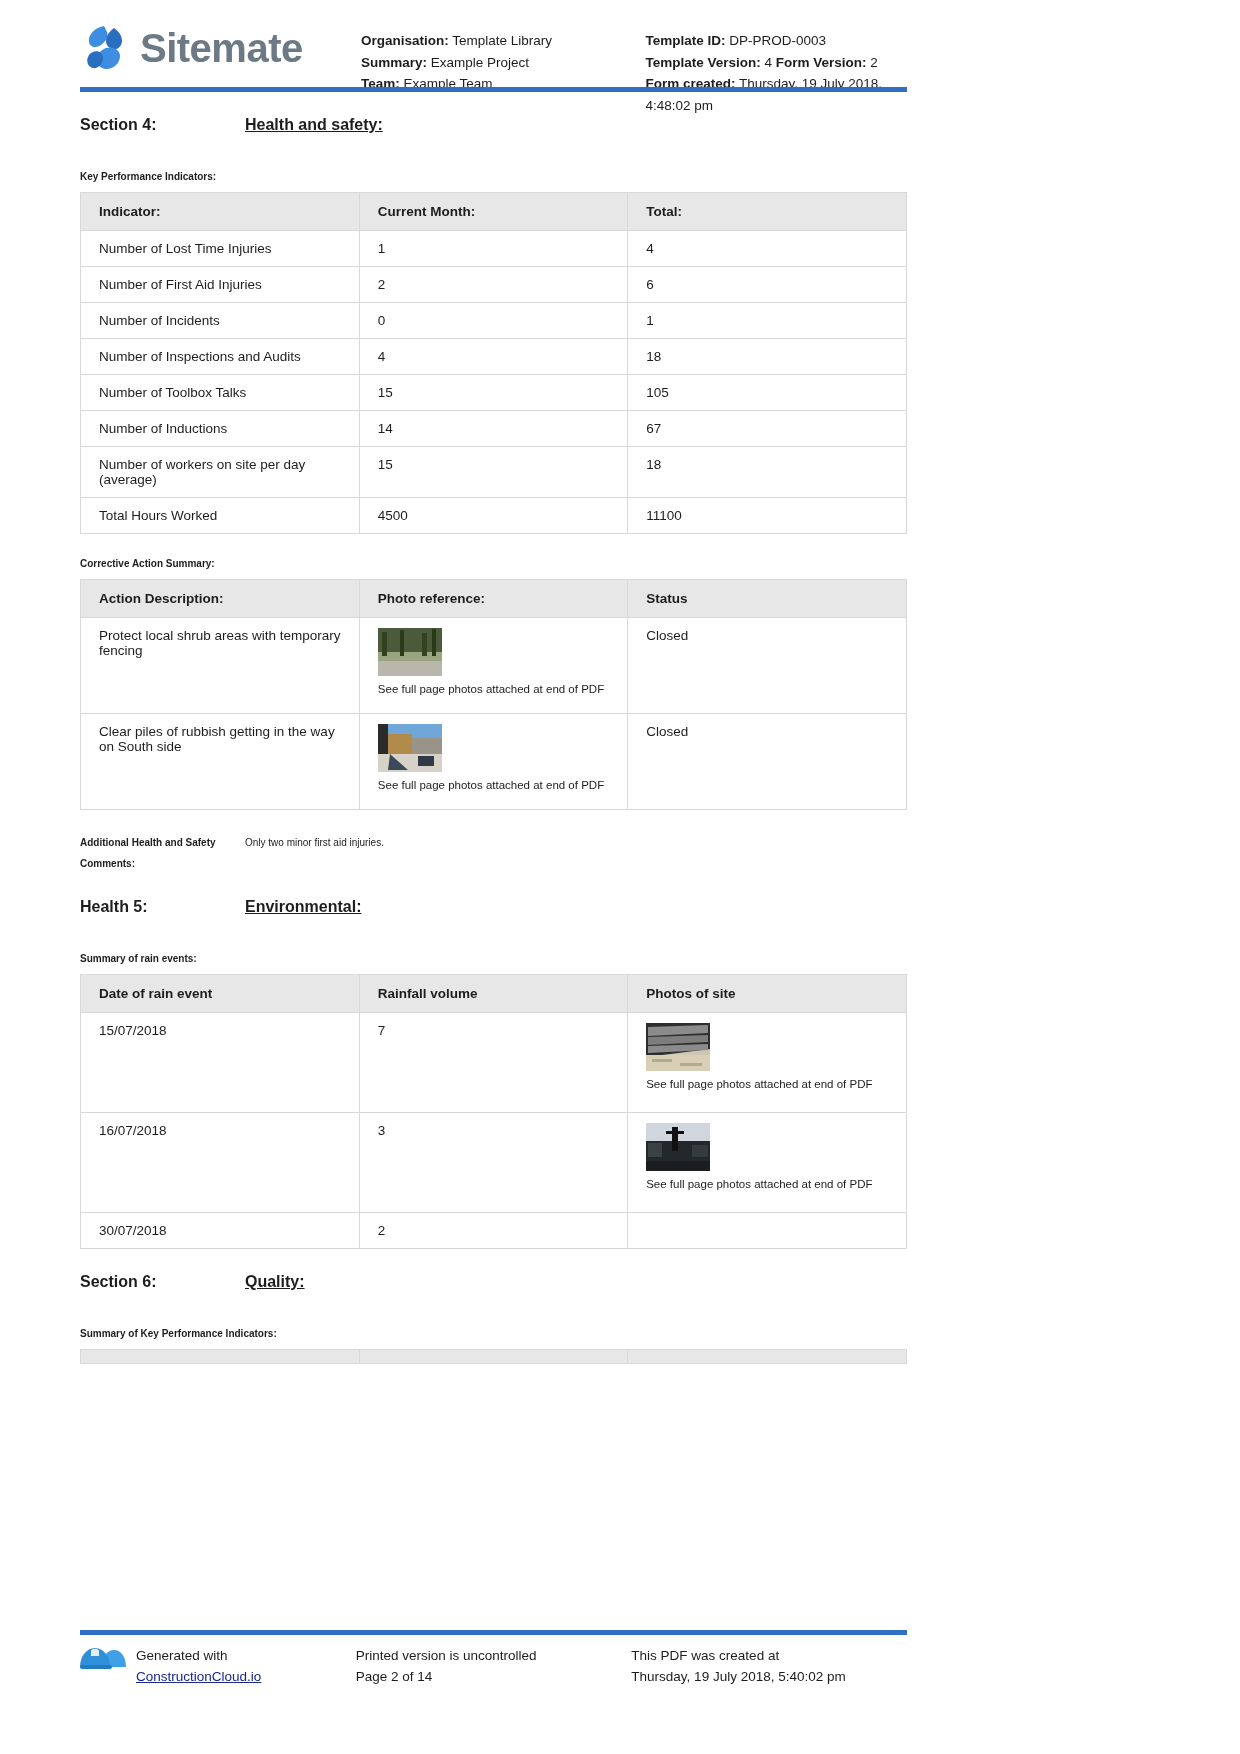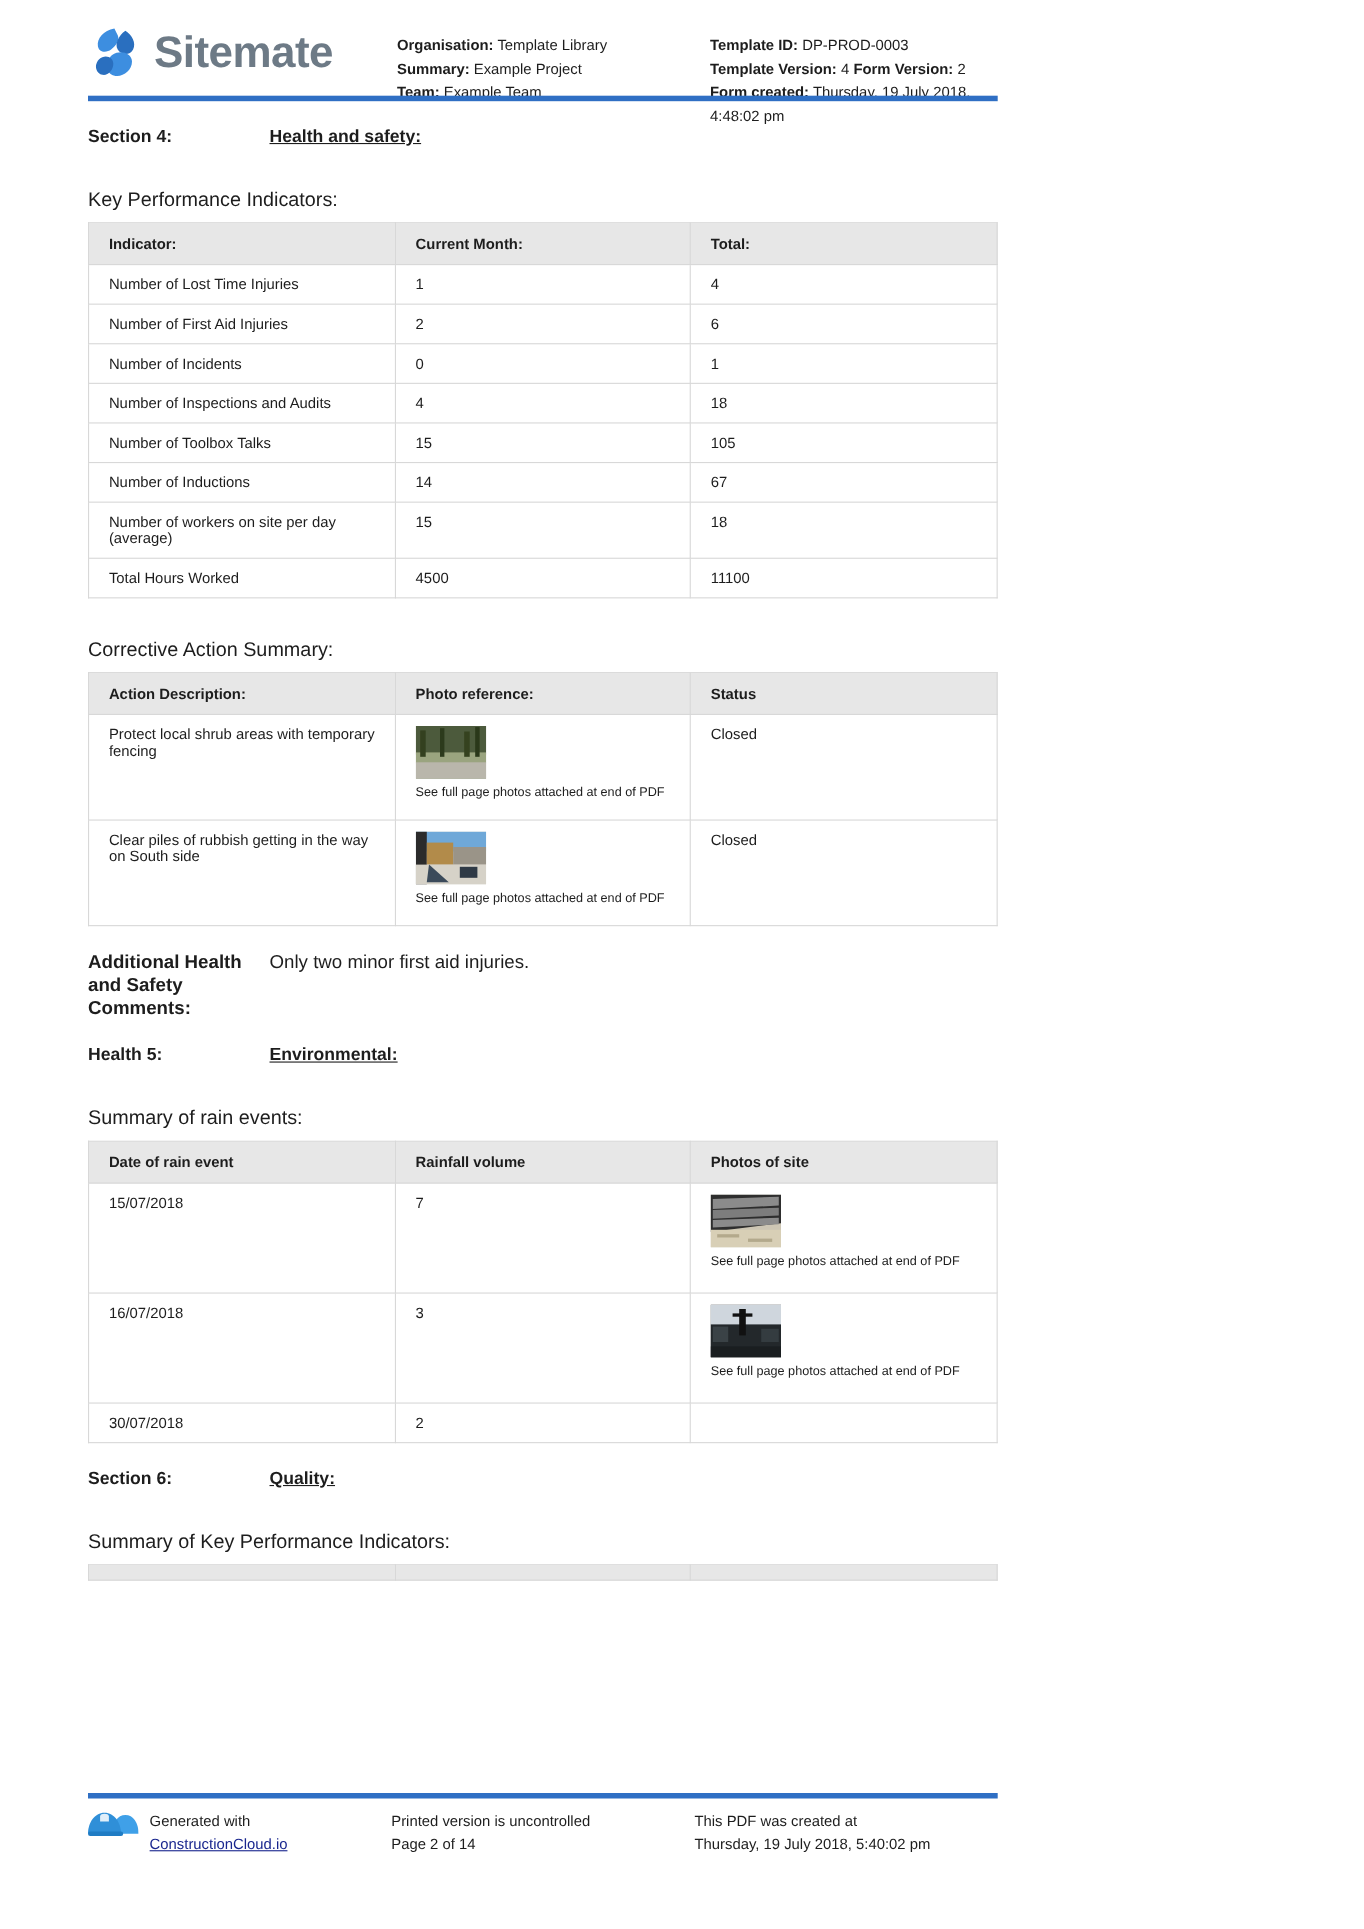--- a/index.html
+++ b/index.html
@@ -72,26 +72,26 @@
   .section-line {
     display: flex;
     margin-top: 24px;
     font-size: 16px;
     font-weight: bold;
   }
   .section-no { width: 165px; }
   .section-title { text-decoration: underline; }
 
   .block-title {
-    font-size: 18px;
-    font-weight: normal;
+    font-size: 10px;
+    font-weight: bold;
     margin-top: 37px;
     margin-bottom: 10px;
   }
-  .block-title.tight { margin-top: 36px; }
+  .block-title.tight { margin-top: 24px; }
 
   table.grid {
     width: 100%;
     border-collapse: collapse;
     table-layout: fixed;
     font-size: 13.5px;
   }
   table.grid th,
   table.grid td {
     border: 1px solid #d8d8d8;
@@ -123,21 +123,21 @@
   }
   .photo-caption {
     font-size: 11.5px;
     color: #1d1d1d;
     line-height: 15px;
   }
 
   .comments-row {
     display: flex;
     margin-top: 22px;
-    font-size: 17px;
+    font-size: 10px;
   }
   .comments-label {
     width: 165px;
     font-weight: bold;
     line-height: 21px;
   }
   .comments-value {
     line-height: 21px;
   }
 

